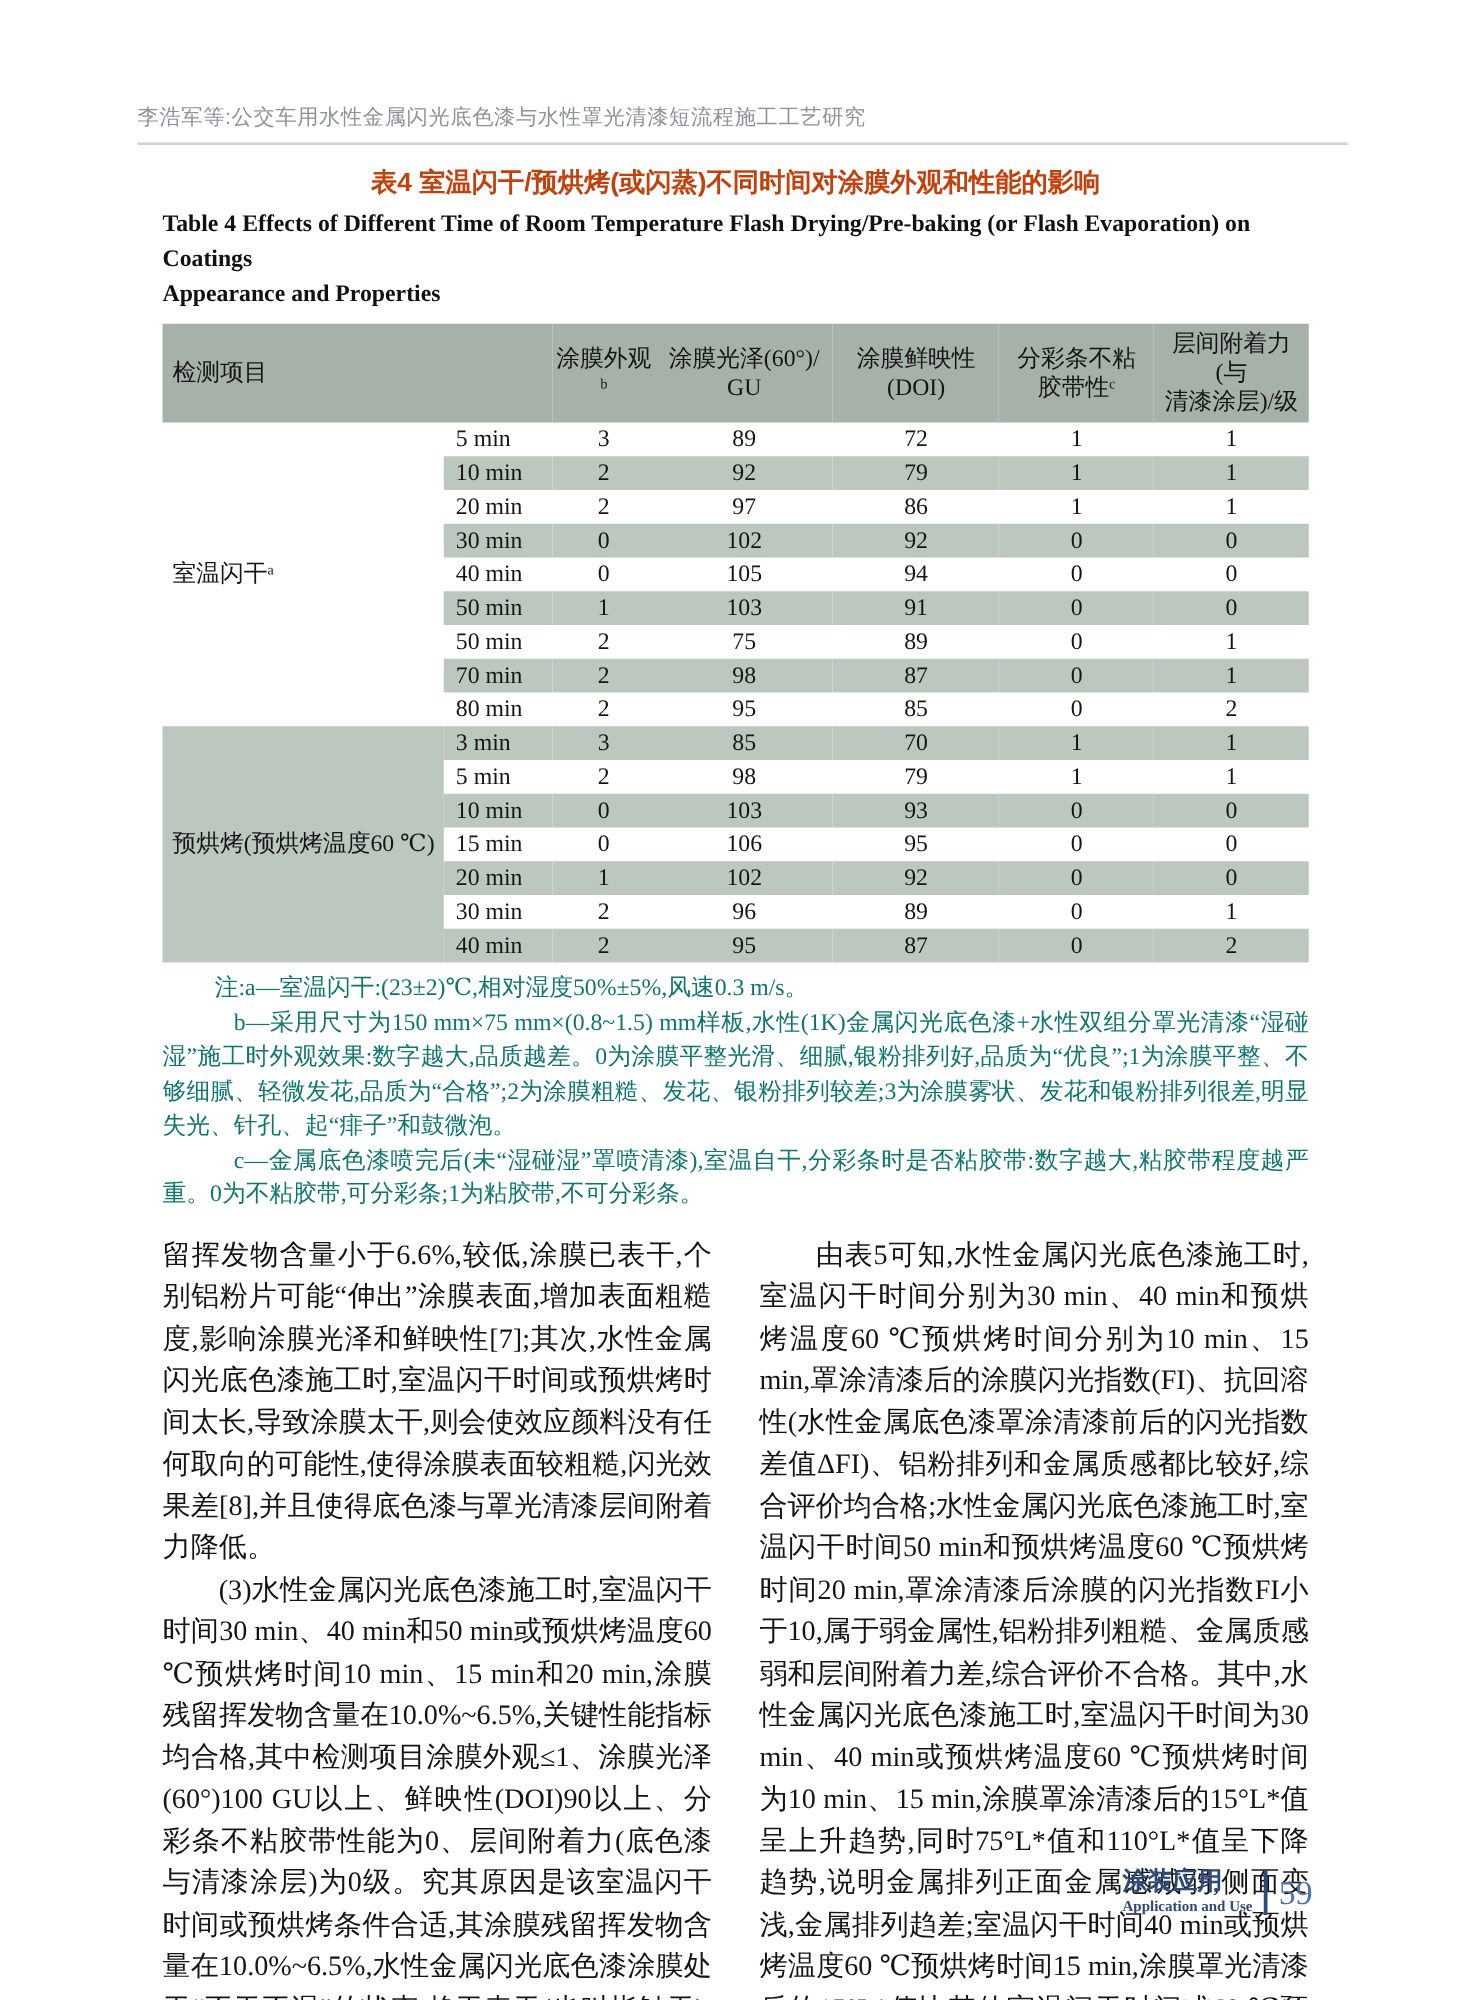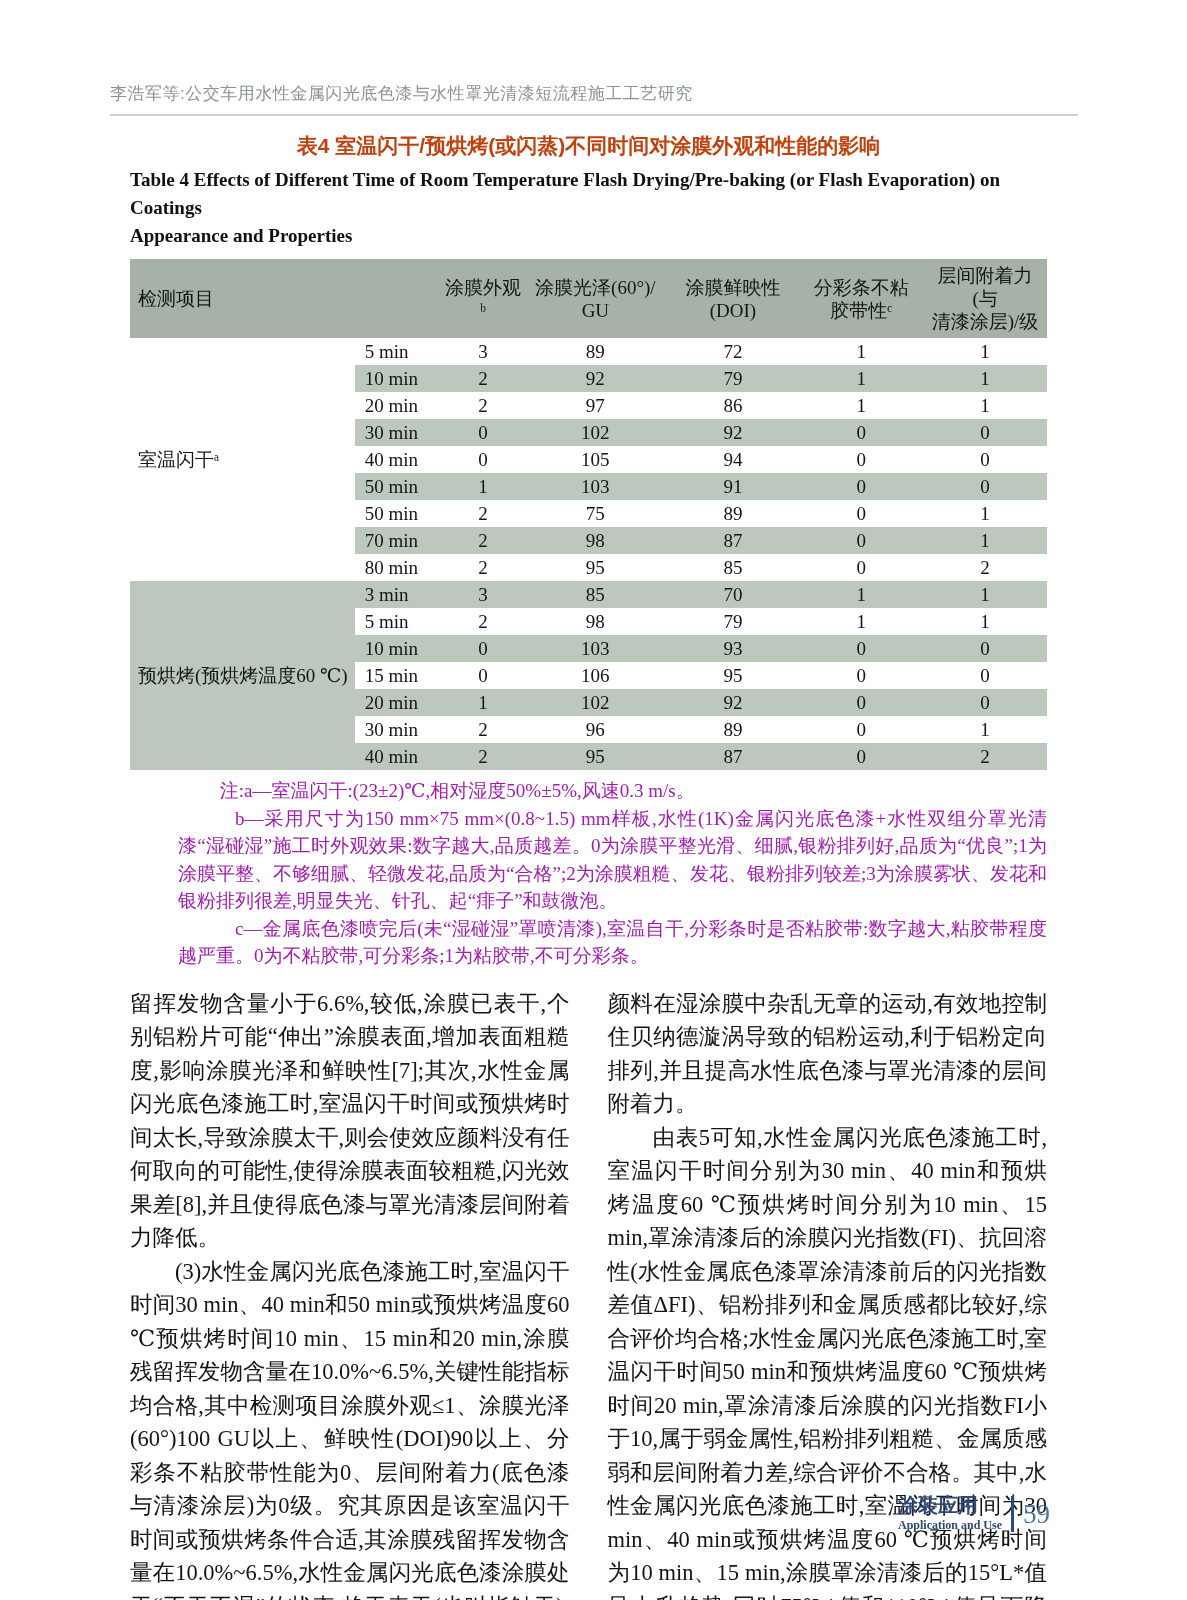--- a/index.html
+++ b/index.html
@@ -39,21 +39,21 @@
   }
   table.results th.first { text-align:left; padding-left:8px; }
   table.results td {
     text-align:center; padding:2px 2px; height:27px; line-height:23px; color:#151515;
   }
   table.results td.time { text-align:left; padding-left:10px; }
   table.results td.cat  { text-align:left; padding-left:8px; vertical-align:middle; }
   table.results td.stripe { background:#bcc8be; }
   table.results td.green  { background:#bcc8be; }
 
-  .notes { margin-top:7px; color:#a21caf; font-size:19px; line-height:27.5px; text-align:justify;margin-left:48px; }
+  .notes { margin-top:7px; color:#0f766e; font-size:19px; line-height:27.5px; text-align:justify; }
   .notes p.note-a { text-indent:2.2em; }
   .notes p.note-b { text-indent:3em; }
   .notes p.note-c { text-indent:3em; }
 
   .bodytext { display:flex; gap:38px; margin-top:17px; }
   .bodycol { flex:1; font-size:22.5px; line-height:33.5px; text-align:justify; color:#141414; }
   .bodycol p.indent { text-indent:2em; }
 
   .footer {
     position:absolute; top:1494px; right:137px;
@@ -250,21 +250,20 @@
     <p class="note-b">b—采用尺寸为150 mm×75 mm×(0.8~1.5) mm样板,水性(1K)金属闪光底色漆+水性双组分罩光清漆“湿碰湿”施工时外观效果:数字越大,品质越差。0为涂膜平整光滑、细腻,银粉排列好,品质为“优良”;1为涂膜平整、不够细腻、轻微发花,品质为“合格”;2为涂膜粗糙、发花、银粉排列较差;3为涂膜雾状、发花和银粉排列很差,明显失光、针孔、起“痱子”和鼓微泡。</p>
     <p class="note-c">c—金属底色漆喷完后(未“湿碰湿”罩喷清漆),室温自干,分彩条时是否粘胶带:数字越大,粘胶带程度越严重。0为不粘胶带,可分彩条;1为粘胶带,不可分彩条。</p>
   </div>
 
   <div class="bodytext">
     <div class="bodycol">
       <p>留挥发物含量小于6.6%,较低,涂膜已表干,个别铝粉片可能“伸出”涂膜表面,增加表面粗糙度,影响涂膜光泽和鲜映性[7];其次,水性金属闪光底色漆施工时,室温闪干时间或预烘烤时间太长,导致涂膜太干,则会使效应颜料没有任何取向的可能性,使得涂膜表面较粗糙,闪光效果差[8],并且使得底色漆与罩光清漆层间附着力降低。</p>
       <p class="indent">(3)水性金属闪光底色漆施工时,室温闪干时间30 min、40 min和50 min或预烘烤温度60 ℃预烘烤时间10 min、15 min和20 min,涂膜残留挥发物含量在10.0%~6.5%,关键性能指标均合格,其中检测项目涂膜外观≤1、涂膜光泽(60°)100 GU以上、鲜映性(DOI)90以上、分彩条不粘胶带性能为0、层间附着力(底色漆与清漆涂层)为0级。究其原因是该室温闪干时间或预烘烤条件合适,其涂膜残留挥发物含量在10.0%~6.5%,水性金属闪光底色漆涂膜处于“不干不湿”的状态,趋于表干(也叫指触干),涂膜中去离子水和助溶剂还有较少量未挥发完就进行罩光,罩光清漆施涂时对金属底色漆涂膜中倾斜和“伸出”的铝粉等片状效应颜料起到拉平和强制压入的作用,阻止效应</p>
     </div>
     <div class="bodycol">
-      <p>颜料在湿涂膜中杂乱无章的运动,有效地控制住贝纳德漩涡导致的铝粉运动,利于铝粉定向排列,并且提高水性底色漆与罩光清漆的层间附着力。</p>
       <p class="indent">由表5可知,水性金属闪光底色漆施工时,室温闪干时间分别为30 min、40 min和预烘烤温度60 ℃预烘烤时间分别为10 min、15 min,罩涂清漆后的涂膜闪光指数(FI)、抗回溶性(水性金属底色漆罩涂清漆前后的闪光指数差值ΔFI)、铝粉排列和金属质感都比较好,综合评价均合格;水性金属闪光底色漆施工时,室温闪干时间50 min和预烘烤温度60 ℃预烘烤时间20 min,罩涂清漆后涂膜的闪光指数FI小于10,属于弱金属性,铝粉排列粗糙、金属质感弱和层间附着力差,综合评价不合格。其中,水性金属闪光底色漆施工时,室温闪干时间为30 min、40 min或预烘烤温度60 ℃预烘烤时间为10 min、15 min,涂膜罩涂清漆后的15°L*值呈上升趋势,同时75°L*值和110°L*值呈下降趋势,说明金属排列正面金属感减弱,侧面变浅,金属排列趋差;室温闪干时间40 min或预烘烤温度60 ℃预烘烤时间15 min,涂膜罩光清漆后的15°L*值比其他室温闪干时间或60 ℃预烘烤后罩光清漆后的涂膜15°L*值都</p>
     </div>
   </div>
 
 </div>
 
 <div class="footer">
   <div class="labels">
     <div class="zh">涂装应用</div>
     <div class="en">Application and Use</div>

